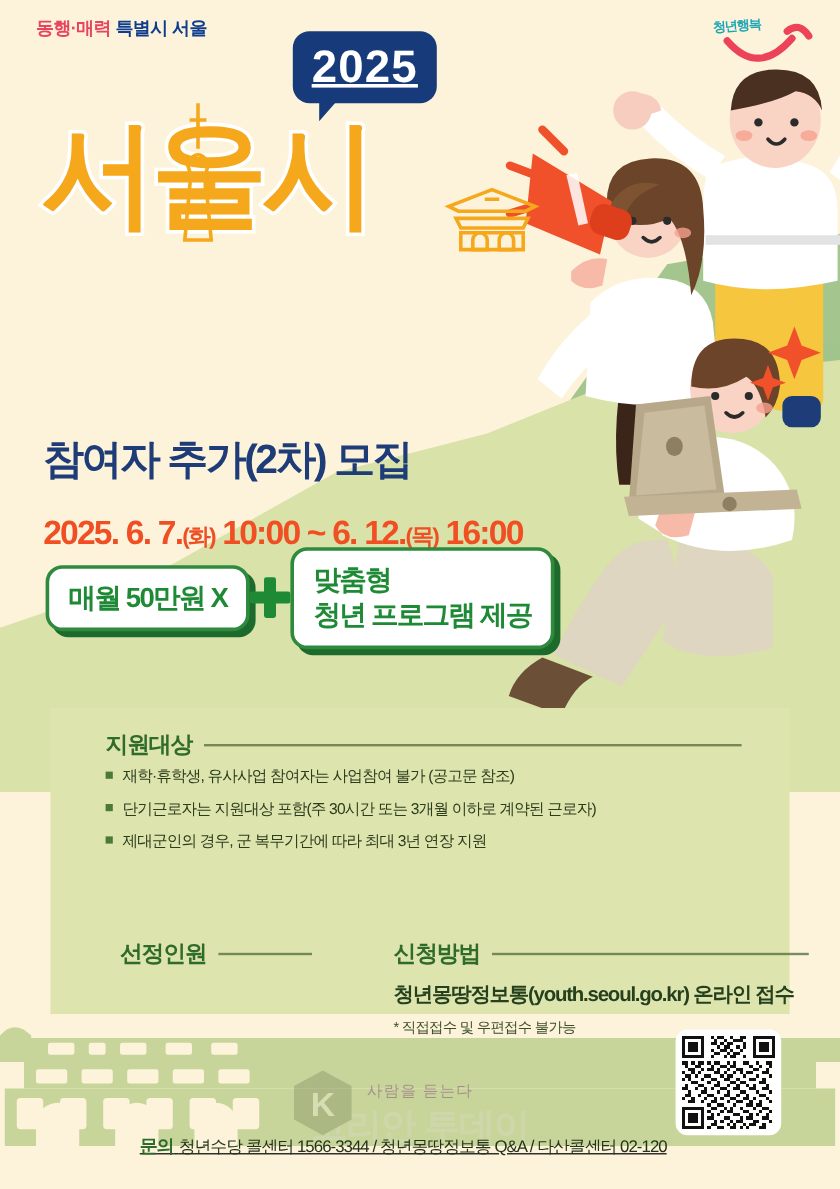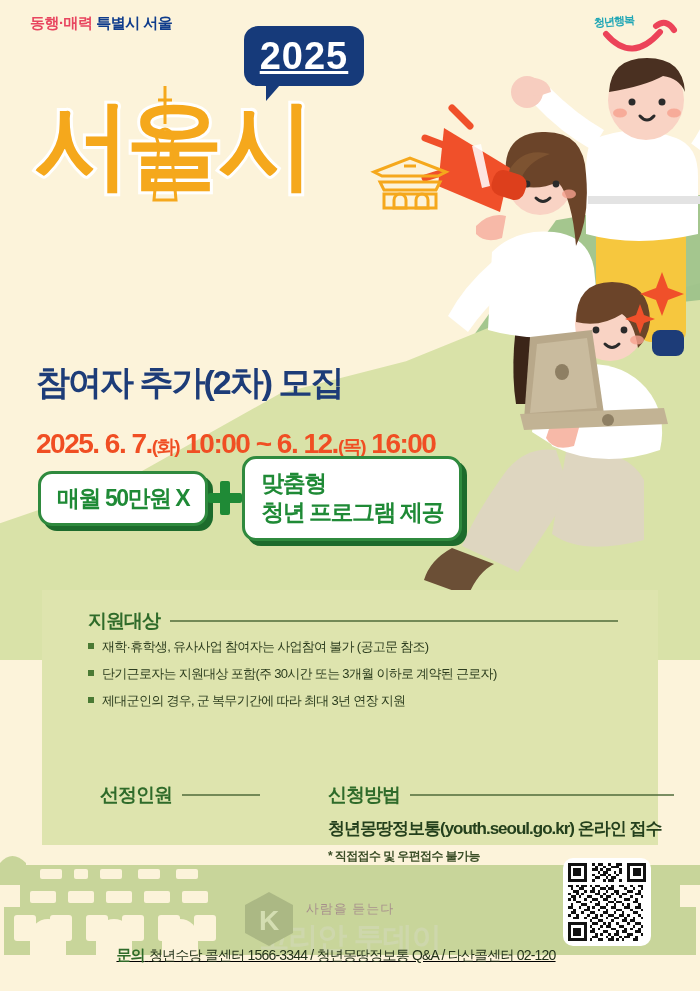--- a/index.html
+++ b/index.html
@@ -154,21 +154,21 @@
   }
   .bullets li::before{
     content:""; position:absolute; left:0; top:5px;
     width:6px; height:6px; background:#4a7a34;
   }
 
   #sec-target { left:88px; top:608px; width:530px; }
   #sec-count  { left:100px; top:782px; width:160px; }
   #sec-apply  { left:284px; top:782px; width:346px;margin-left:44px; }
 
-  .note { margin-top:8px; font-size:12px; font-weight:bold; color:#3a4d26; letter-spacing:-.6px; }
+  .note { margin-top:8px; font-size:12px; font-weight:normal; color:#3a4d26; letter-spacing:-.6px; }
 
   .qr-box {
     position:absolute; left:563px; top:858px; width:88px; height:88px;
     background:#fff; border-radius:10px; padding:5px;
   }
   .qr-box svg { display:block; width:100%; height:100%; }
 
   
   .footer {
     position:absolute; left:16px; top:946px; width:640px;

